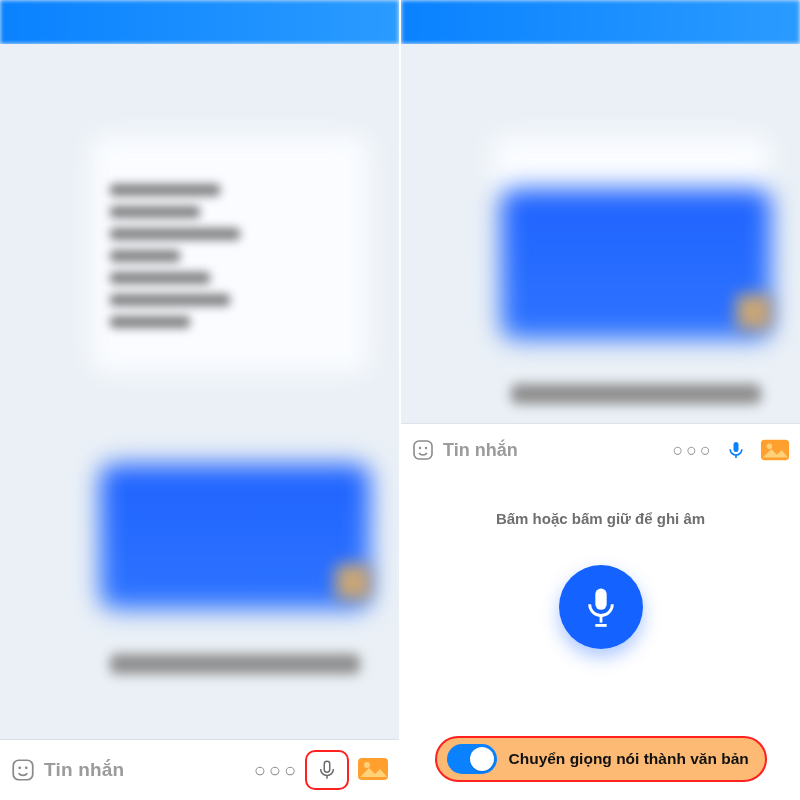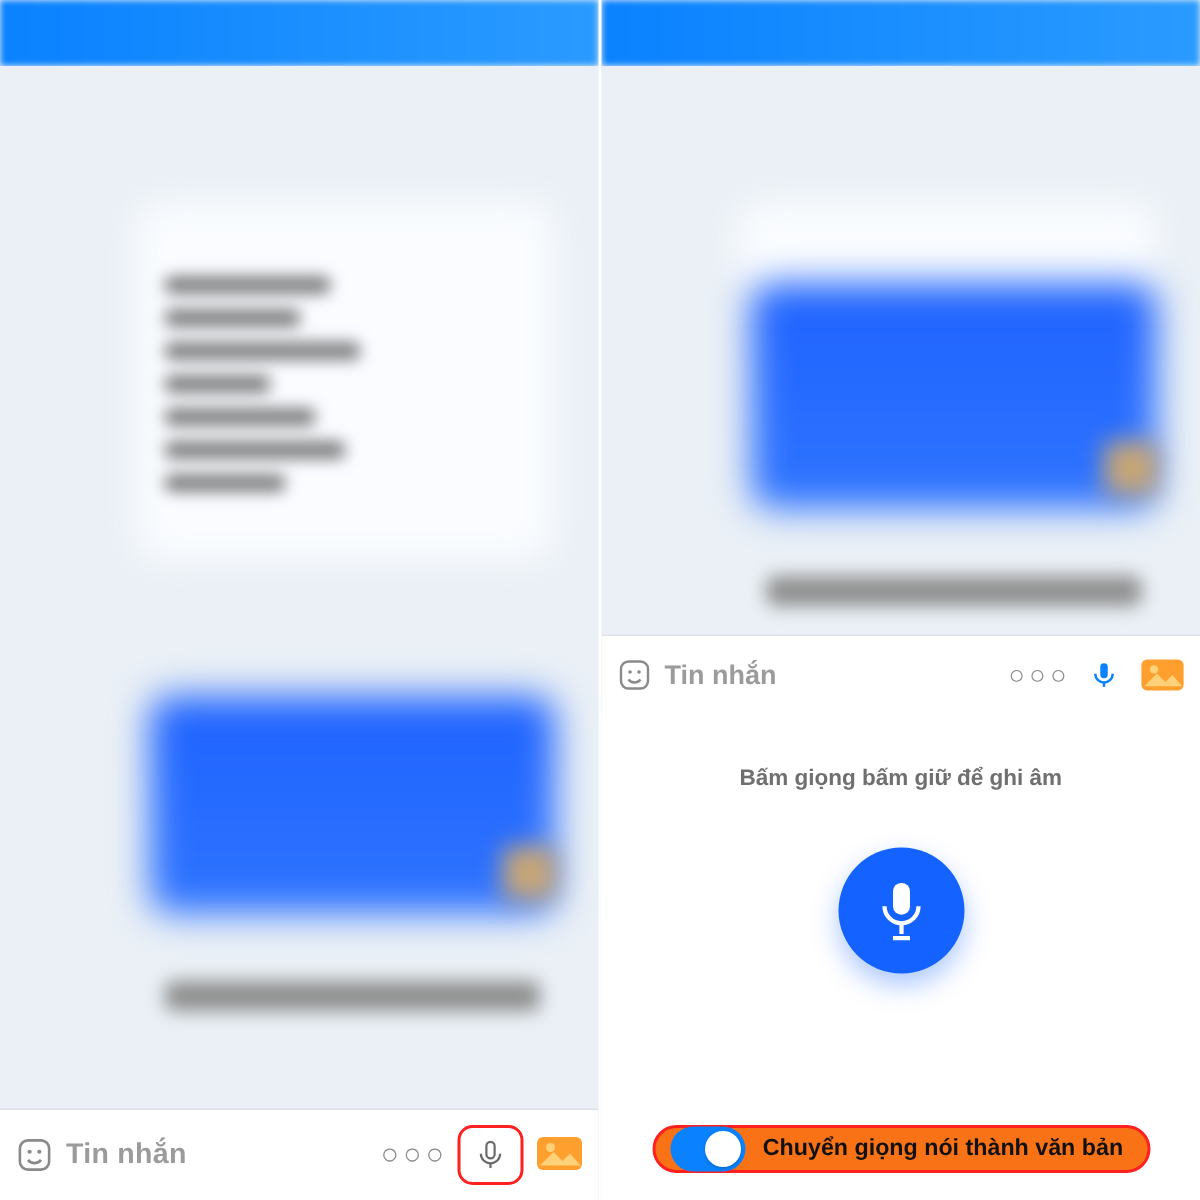--- a/index.html
+++ b/index.html
@@ -53,22 +53,22 @@
     padding: 34px 14px 18px;
   }
   .voice-panel .hint { color: #6f6f6f; font-size: 15px; margin-bottom: 38px; text-align: center; }
   .record-btn {
     width: 84px; height: 84px; border-radius: 50%; background: #1462ff;
     display: flex; align-items: center; justify-content: center;
     box-shadow: 0 8px 18px rgba(20,98,255,.35);
   }
   .record-btn svg { width: 34px; height: 44px; }
   .toggle-row {
-    margin-top: auto; width: 332px; height: 32px; border: 2px solid #ff2020; border-radius: 23px;
-    display: flex; align-items: center; padding: 0 10px; background: #f97316;
+    margin-top: auto; width: 332px; height: 46px; border: 2px solid #ff2020; border-radius: 23px;
+    display: flex; align-items: center; padding: 0 10px; background: #fdba74;
   }
   .switch {
     width: 50px; height: 30px; border-radius: 16px; background: #0a82ff; position: relative; flex-shrink: 0;
   }
   .switch::after {
     content: ""; position: absolute; right: 3px; top: 3px; width: 24px; height: 24px;
     border-radius: 50%; background: #fff; box-shadow: 0 1px 2px rgba(0,0,0,.2);
   }
   .toggle-row .lbl { margin-left: 12px; font-size: 15.5px; color: #111; }
 
@@ -159,21 +159,21 @@
       <span class="photo">
         <svg class="photo-ic" viewBox="0 0 32 24" width="30" height="24">
           <rect x="1" y="1" width="30" height="22" rx="4" fill="#ff9f2e"></rect>
           <circle cx="10" cy="8" r="3" fill="#ffd27a"></circle>
           <path d="M3 20 L12 11 L18 17 L23 12 L30 20 Z" fill="#ffd27a"></path>
         </svg>
       </span>
     </div>
 
     <div class="voice-panel">
-      <div class="hint">Bấm giọng bấm giữ để ghi âm</div>
+      <div class="hint">Bấm hoặc bấm giữ để ghi âm</div>
       <div class="record-btn">
         <svg viewBox="0 0 24 30" fill="none">
           <rect x="8" y="2" width="8" height="15" rx="4" fill="#ffffff"></rect>
           <path d="M4 13a8 8 0 0 0 16 0" stroke="#ffffff" stroke-width="2" fill="none"></path>
           <path d="M12 21v5" stroke="#ffffff" stroke-width="2"></path>
           <path d="M8 28h8" stroke="#ffffff" stroke-width="2"></path>
         </svg>
       </div>
       <div class="toggle-row">
         <div class="switch"></div>

